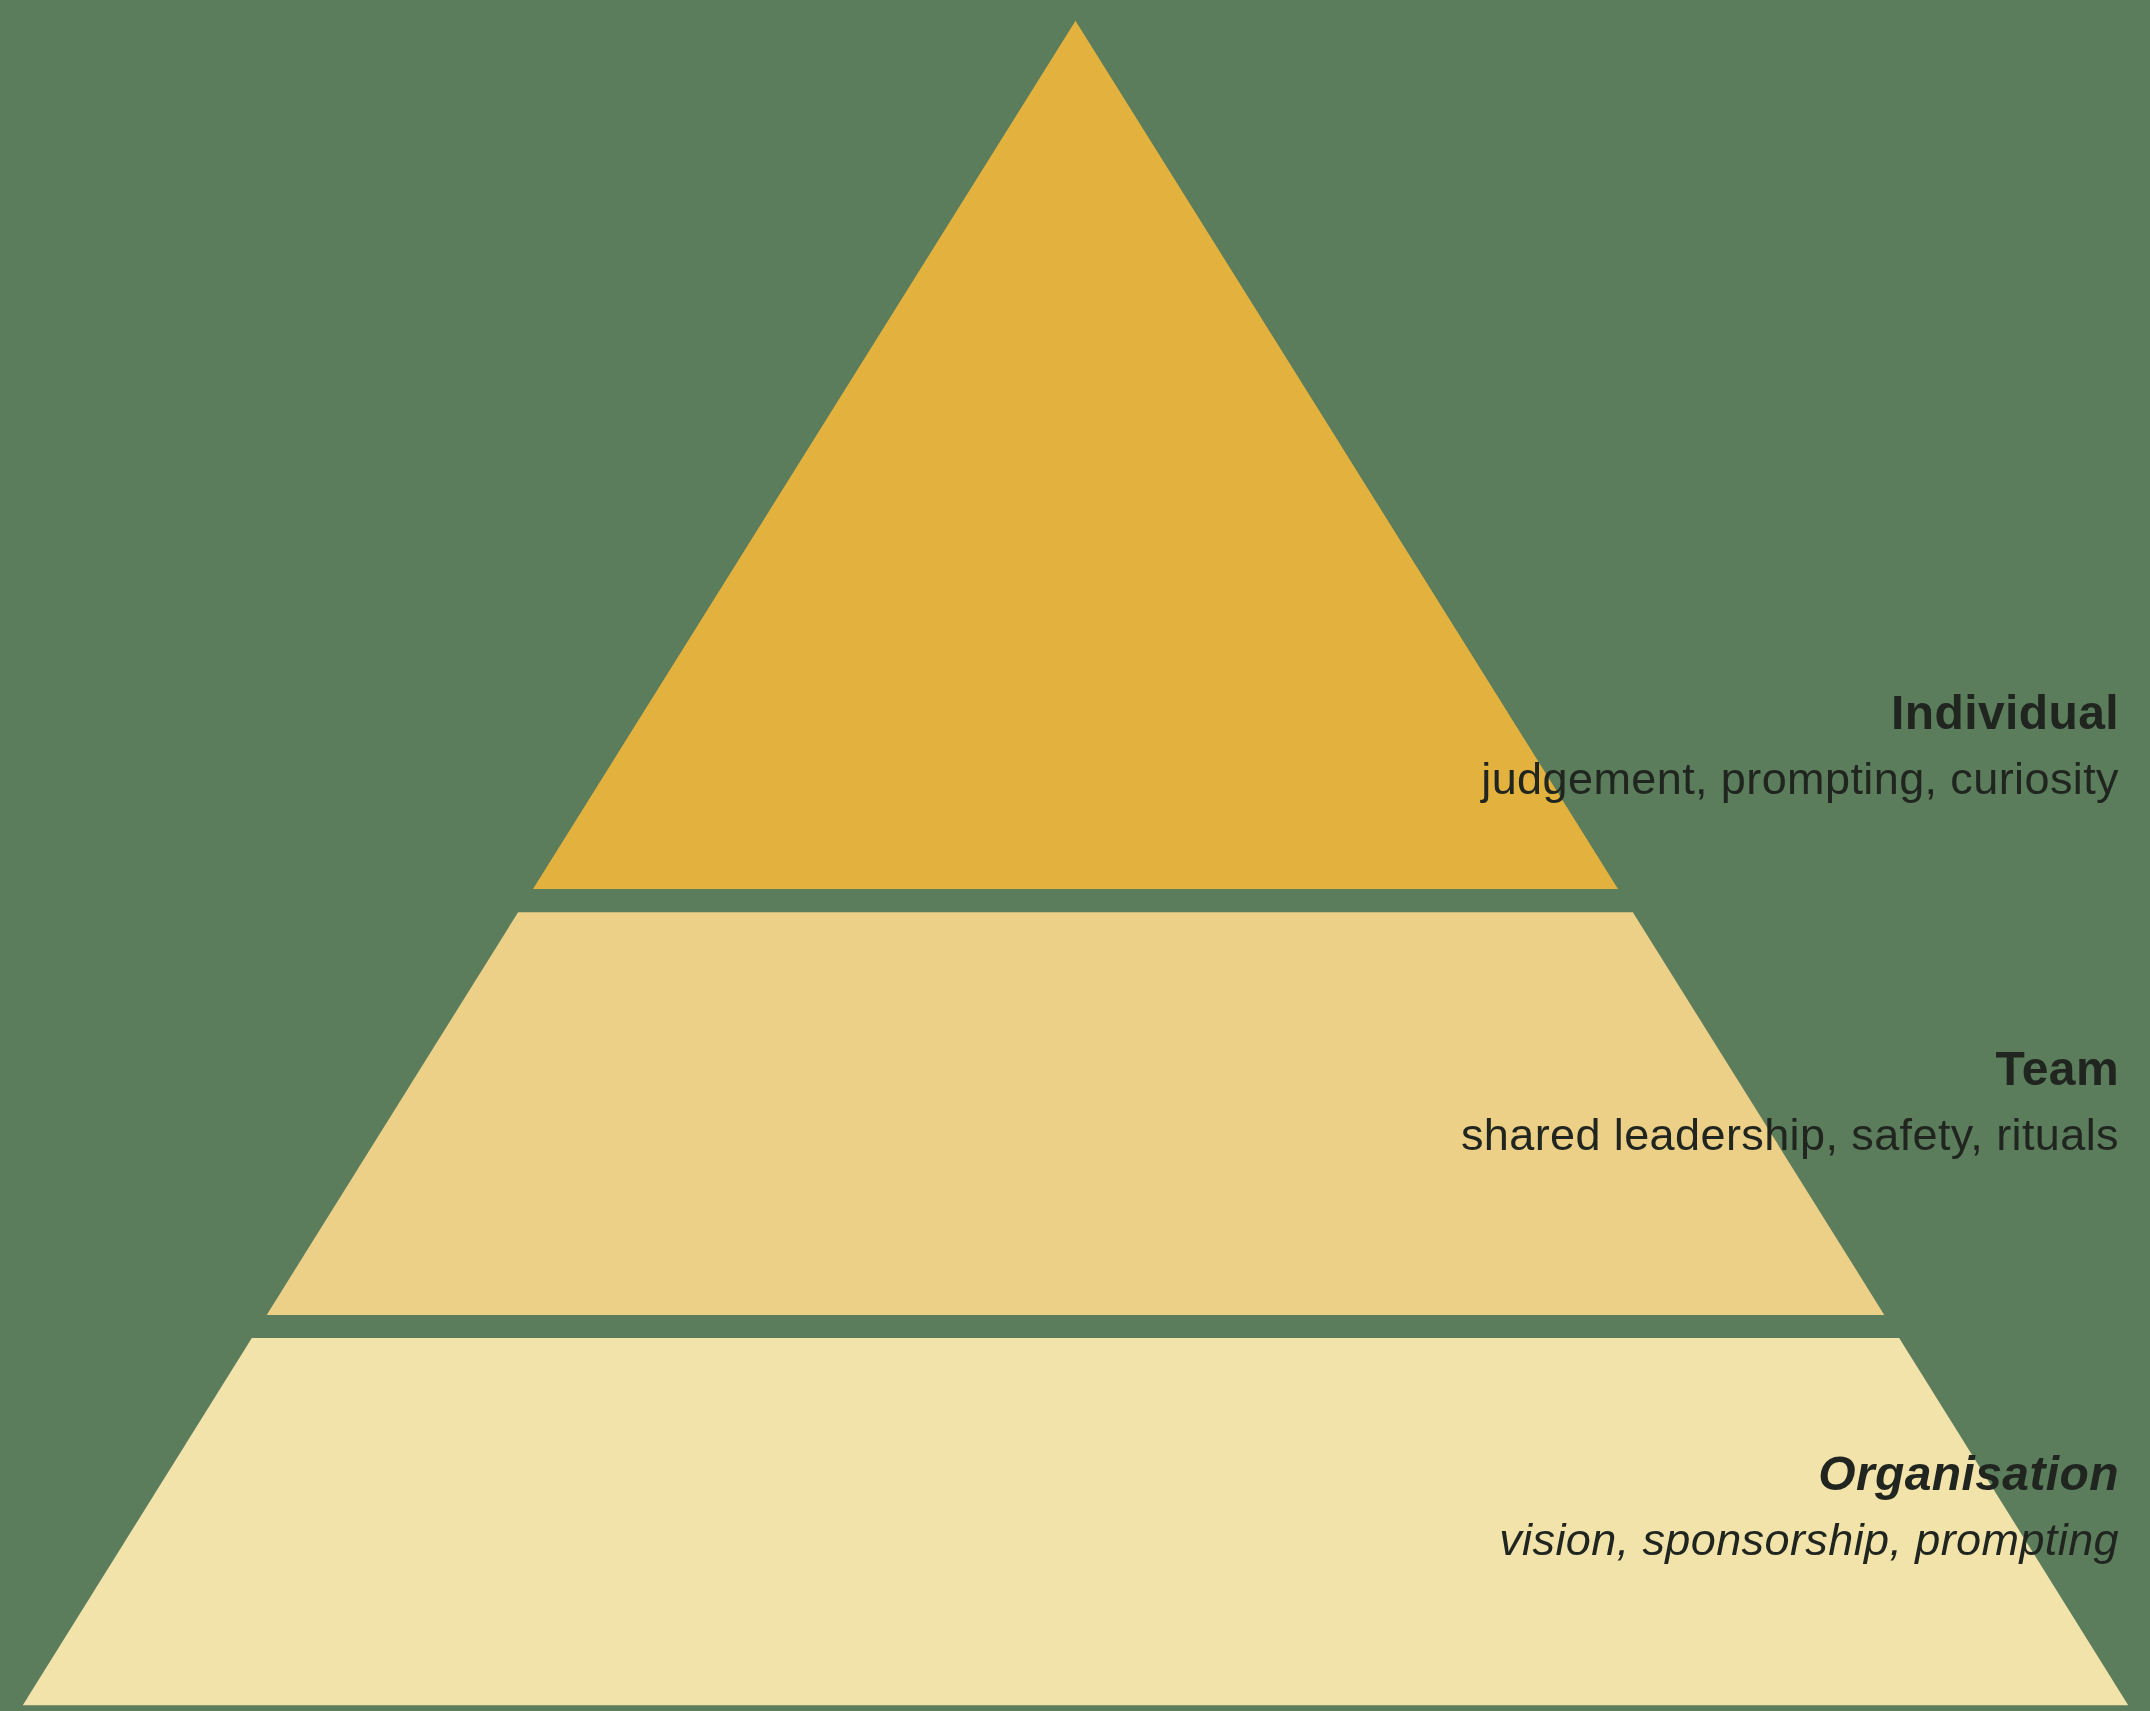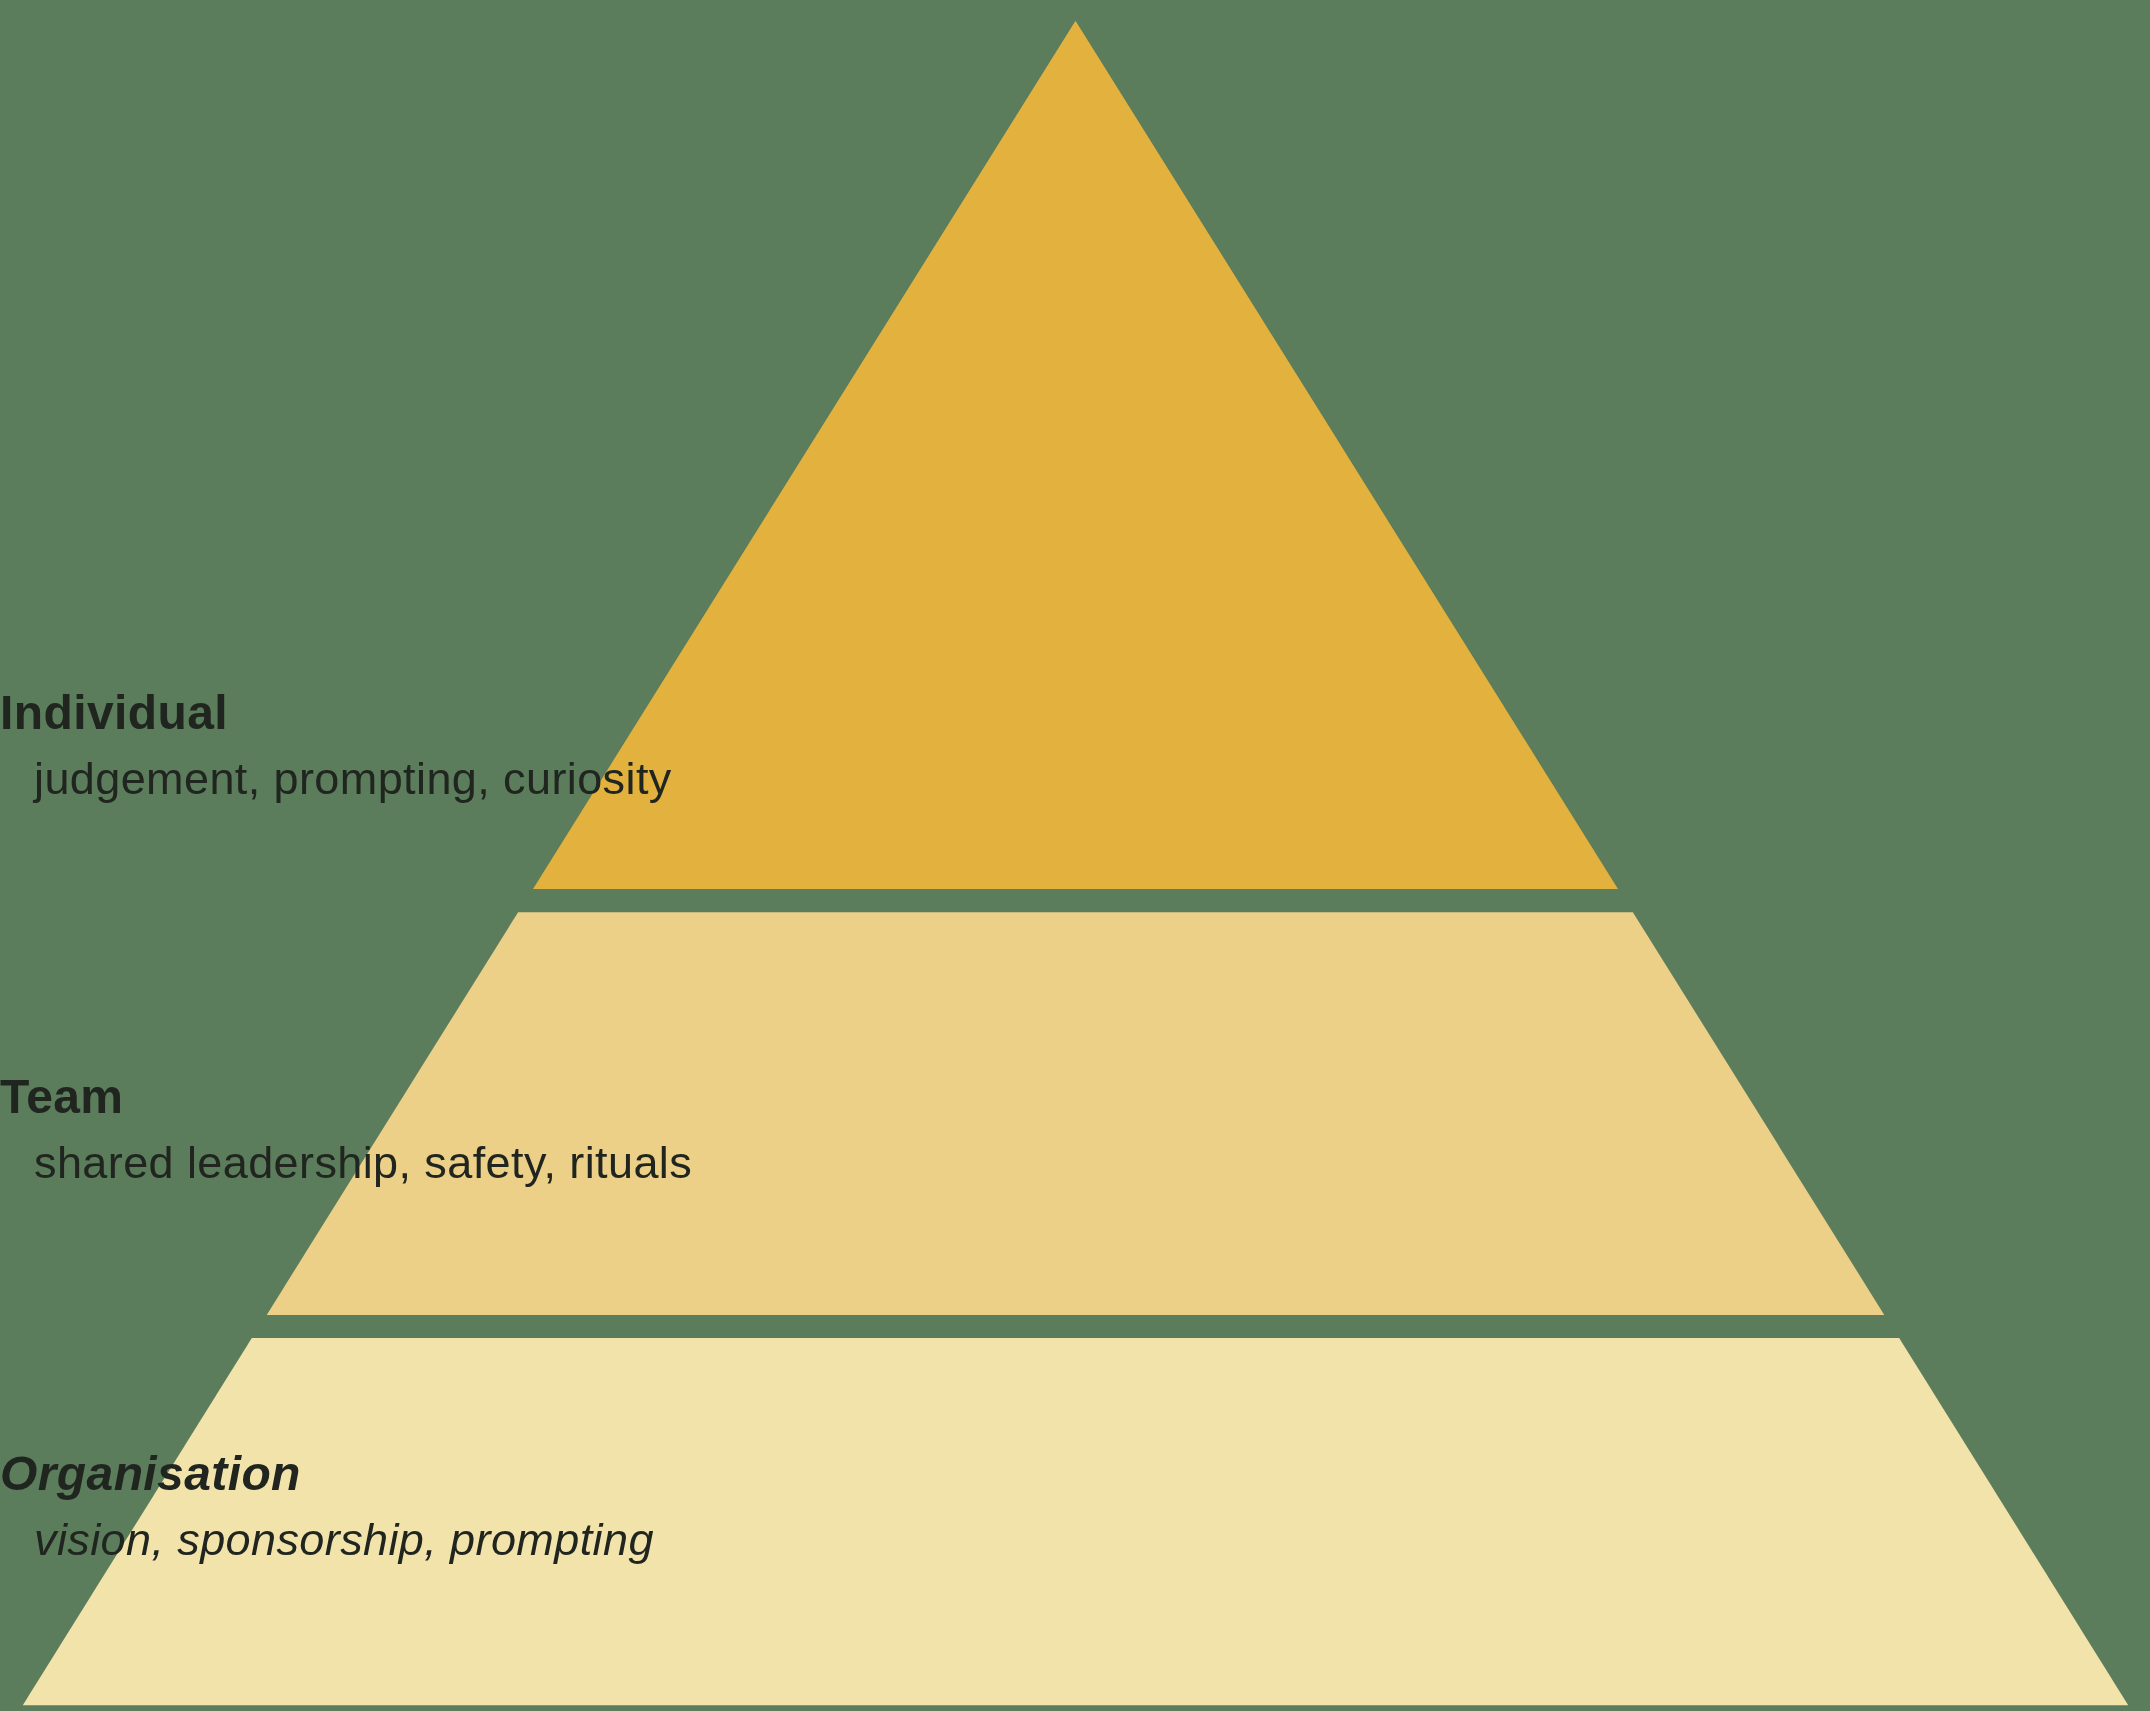--- a/index.html
+++ b/index.html
@@ -22,42 +22,42 @@
     left: 0;
     top: 0;
     width: 2151px;
     height: 1711px;
     display: block;
   }
   .tier-text {
     position: absolute;
     left: 0;
     width: 2119px;
-    text-align: left;
+    text-align: right;
     color: #20261f;
     pointer-events: none;
   }
   .tier-title {
     display: block;
     font-size: 48px;
     font-weight: 700;
     line-height: 1.15;
     letter-spacing: 0.4px;
   }
   .tier-sub {
     display: block;
     font-size: 45px;
     font-weight: 400;
     line-height: 1.2;
     margin-top: 11.6px;
     letter-spacing: 0.4px;
     padding-left: 34px;
   }
   .text-individual { top: 685px; }
-  .text-team { top: 1041px; margin-top: 28px; }
+  .text-team { top: 1041px; }
   .text-organisation { top: 1446px; }
 </style>
 </head>
 <body style="background: rgb(91, 125, 92);">
 
 <div class="stage">
 
   <svg class="pyramid" viewBox="0 0 2600 2069">
     <polygon points="1300,25 1956,1075 644,1075" fill="#e2b13e"></polygon>
     <polygon points="626,1103 1974,1103 2278,1590 322,1590" fill="#ecd088"></polygon>

